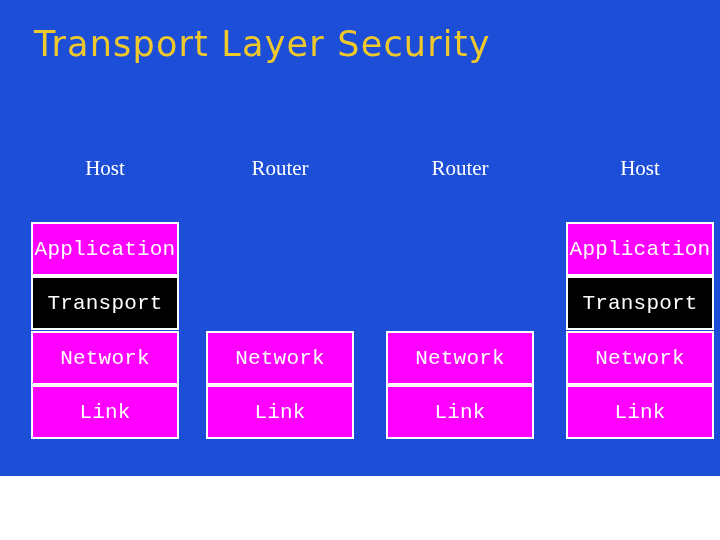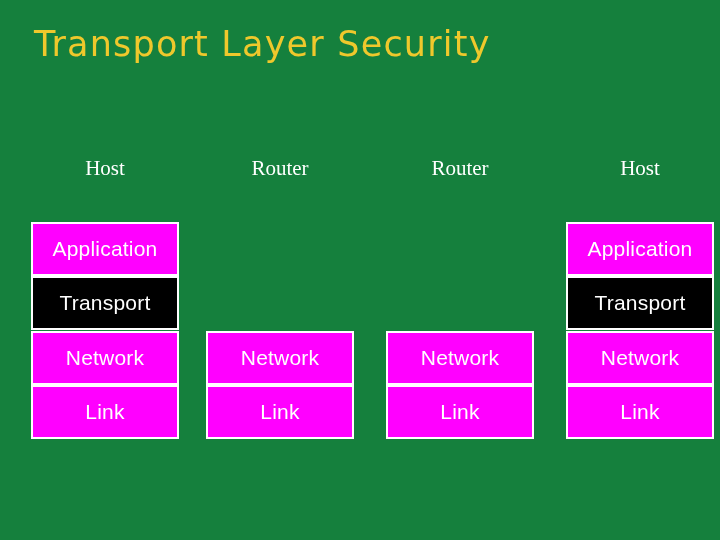--- a/index.html
+++ b/index.html
@@ -8,22 +8,22 @@
   }
   body {
     width: 720px;
     height: 540px;
     overflow: hidden;
     font-family: "Liberation Serif", "DejaVu Serif", serif;
   }
   #slide {
     position: relative;
     width: 720px;
-    height: 540px;
-    background: #15803d;
+    height: 476px;
+    background: #1d4ed8;
     overflow: hidden;
   }
 
   
   #slide-title {
     position: absolute;
     left: 34px;
     top: 24px;
     width: 640px;
     font-family: "DejaVu Sans", "Liberation Sans", sans-serif;
@@ -53,21 +53,21 @@
     font-size: 21px;
     line-height: 26px;
     white-space: nowrap;
   }
 
   .stack-box {
     position: absolute;
     box-sizing: border-box;
     border: 2px solid #FFFFFF;
     color: #FFFFFF;
-    font-family: Liberation Sans, sans-serif;
+    font-family: Liberation Mono, monospace;
     font-size: 21px;
     display: flex;
     align-items: center;
     justify-content: center;
     white-space: nowrap;
     letter-spacing: 0.2px;
   }
   .stack-box.magenta { background: #FF00FF; }
   .stack-box.black   { background: #000000; }
 

